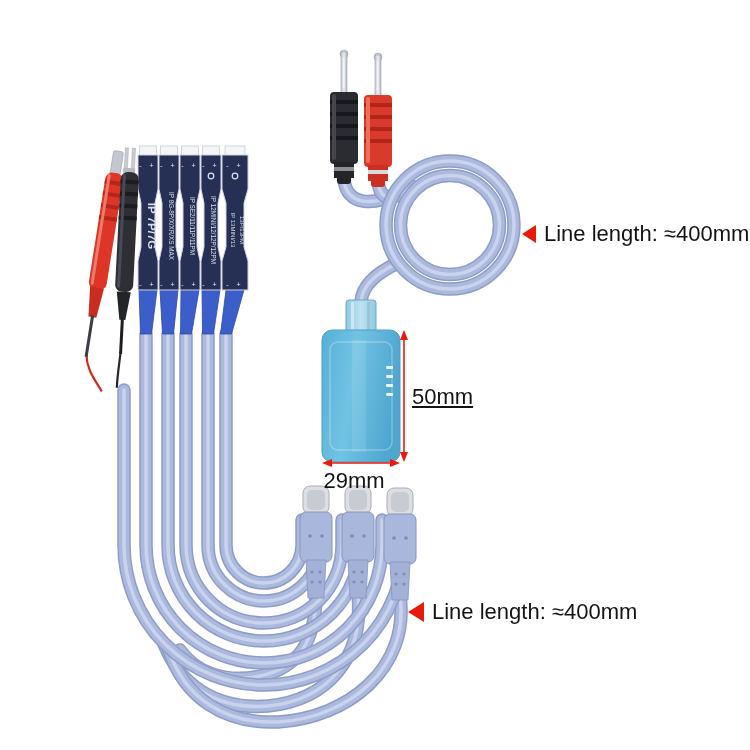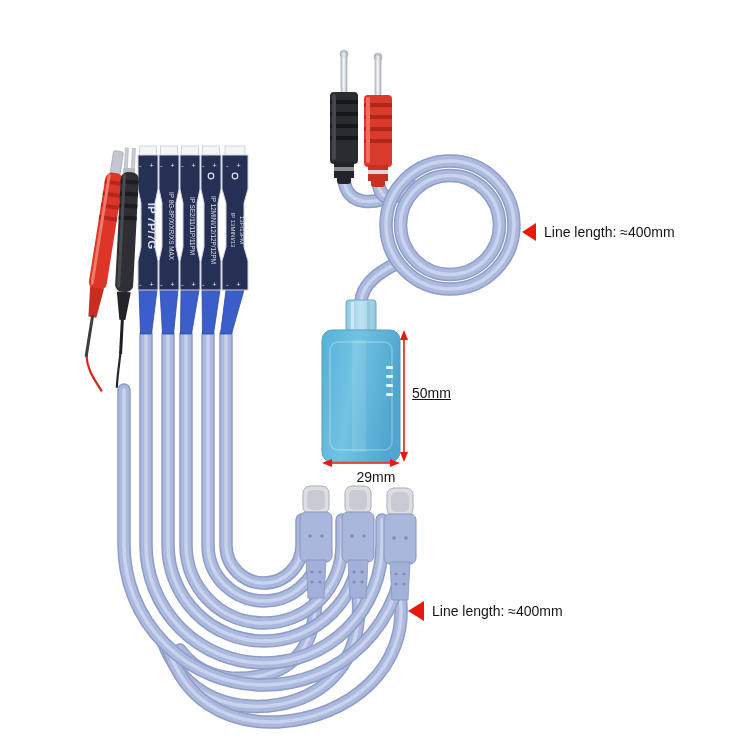--- a/index.html
+++ b/index.html
@@ -8,21 +8,21 @@
   .stage svg{position:absolute;left:0;top:0;}
   
   .cb{fill:none;stroke:#8e9cc6;stroke-width:13.5;stroke-linecap:round;}
   .cm{fill:none;stroke:#acb9de;stroke-width:10.5;stroke-linecap:round;}
   .ch{fill:none;stroke:#cdd6ee;stroke-width:3.5;stroke-linecap:round;opacity:.9;}
   
   .striplabel{fill:#d9deec;font-family:"Liberation Sans",sans-serif;}
   .pol{fill:#e8ebf4;font-size:7px;letter-spacing:3px;font-family:"Liberation Sans",sans-serif;}
   
   .dim-label{position:absolute;display:flex;align-items:center;color:#141414;
-             font-size:14px;line-height:1;white-space:nowrap;}
+             font-size:22px;line-height:1;white-space:nowrap;}
   .tri{width:0;height:0;border-top:9px solid transparent;border-bottom:9px solid transparent;
        border-right:14px solid #e81a0c;margin-right:8px;}
   .tri.big{border-top-width:10px;border-bottom-width:10px;border-right-width:16px;}
   .center{justify-content:center;}
 </style>
 </head>
 <body>
 
 <div class="stage">
 
@@ -284,17 +284,17 @@
 
 <div class="dim-label" style="left:408px;top:601px;">
   <span class="tri big"></span>
   <span>Line length: ≈400mm</span>
 </div>
 
 <div class="dim-label" style="left:412px;top:386px;text-decoration:underline;">
   <span>50mm</span>
 </div>
 
-<div class="dim-label center" style="left:340px;top:470px;width:72px;">
+<div class="dim-label center" style="left:318px;top:470px;width:72px;">
   <span>29mm</span>
 </div>
 
 </div>
 
 </body></html>

